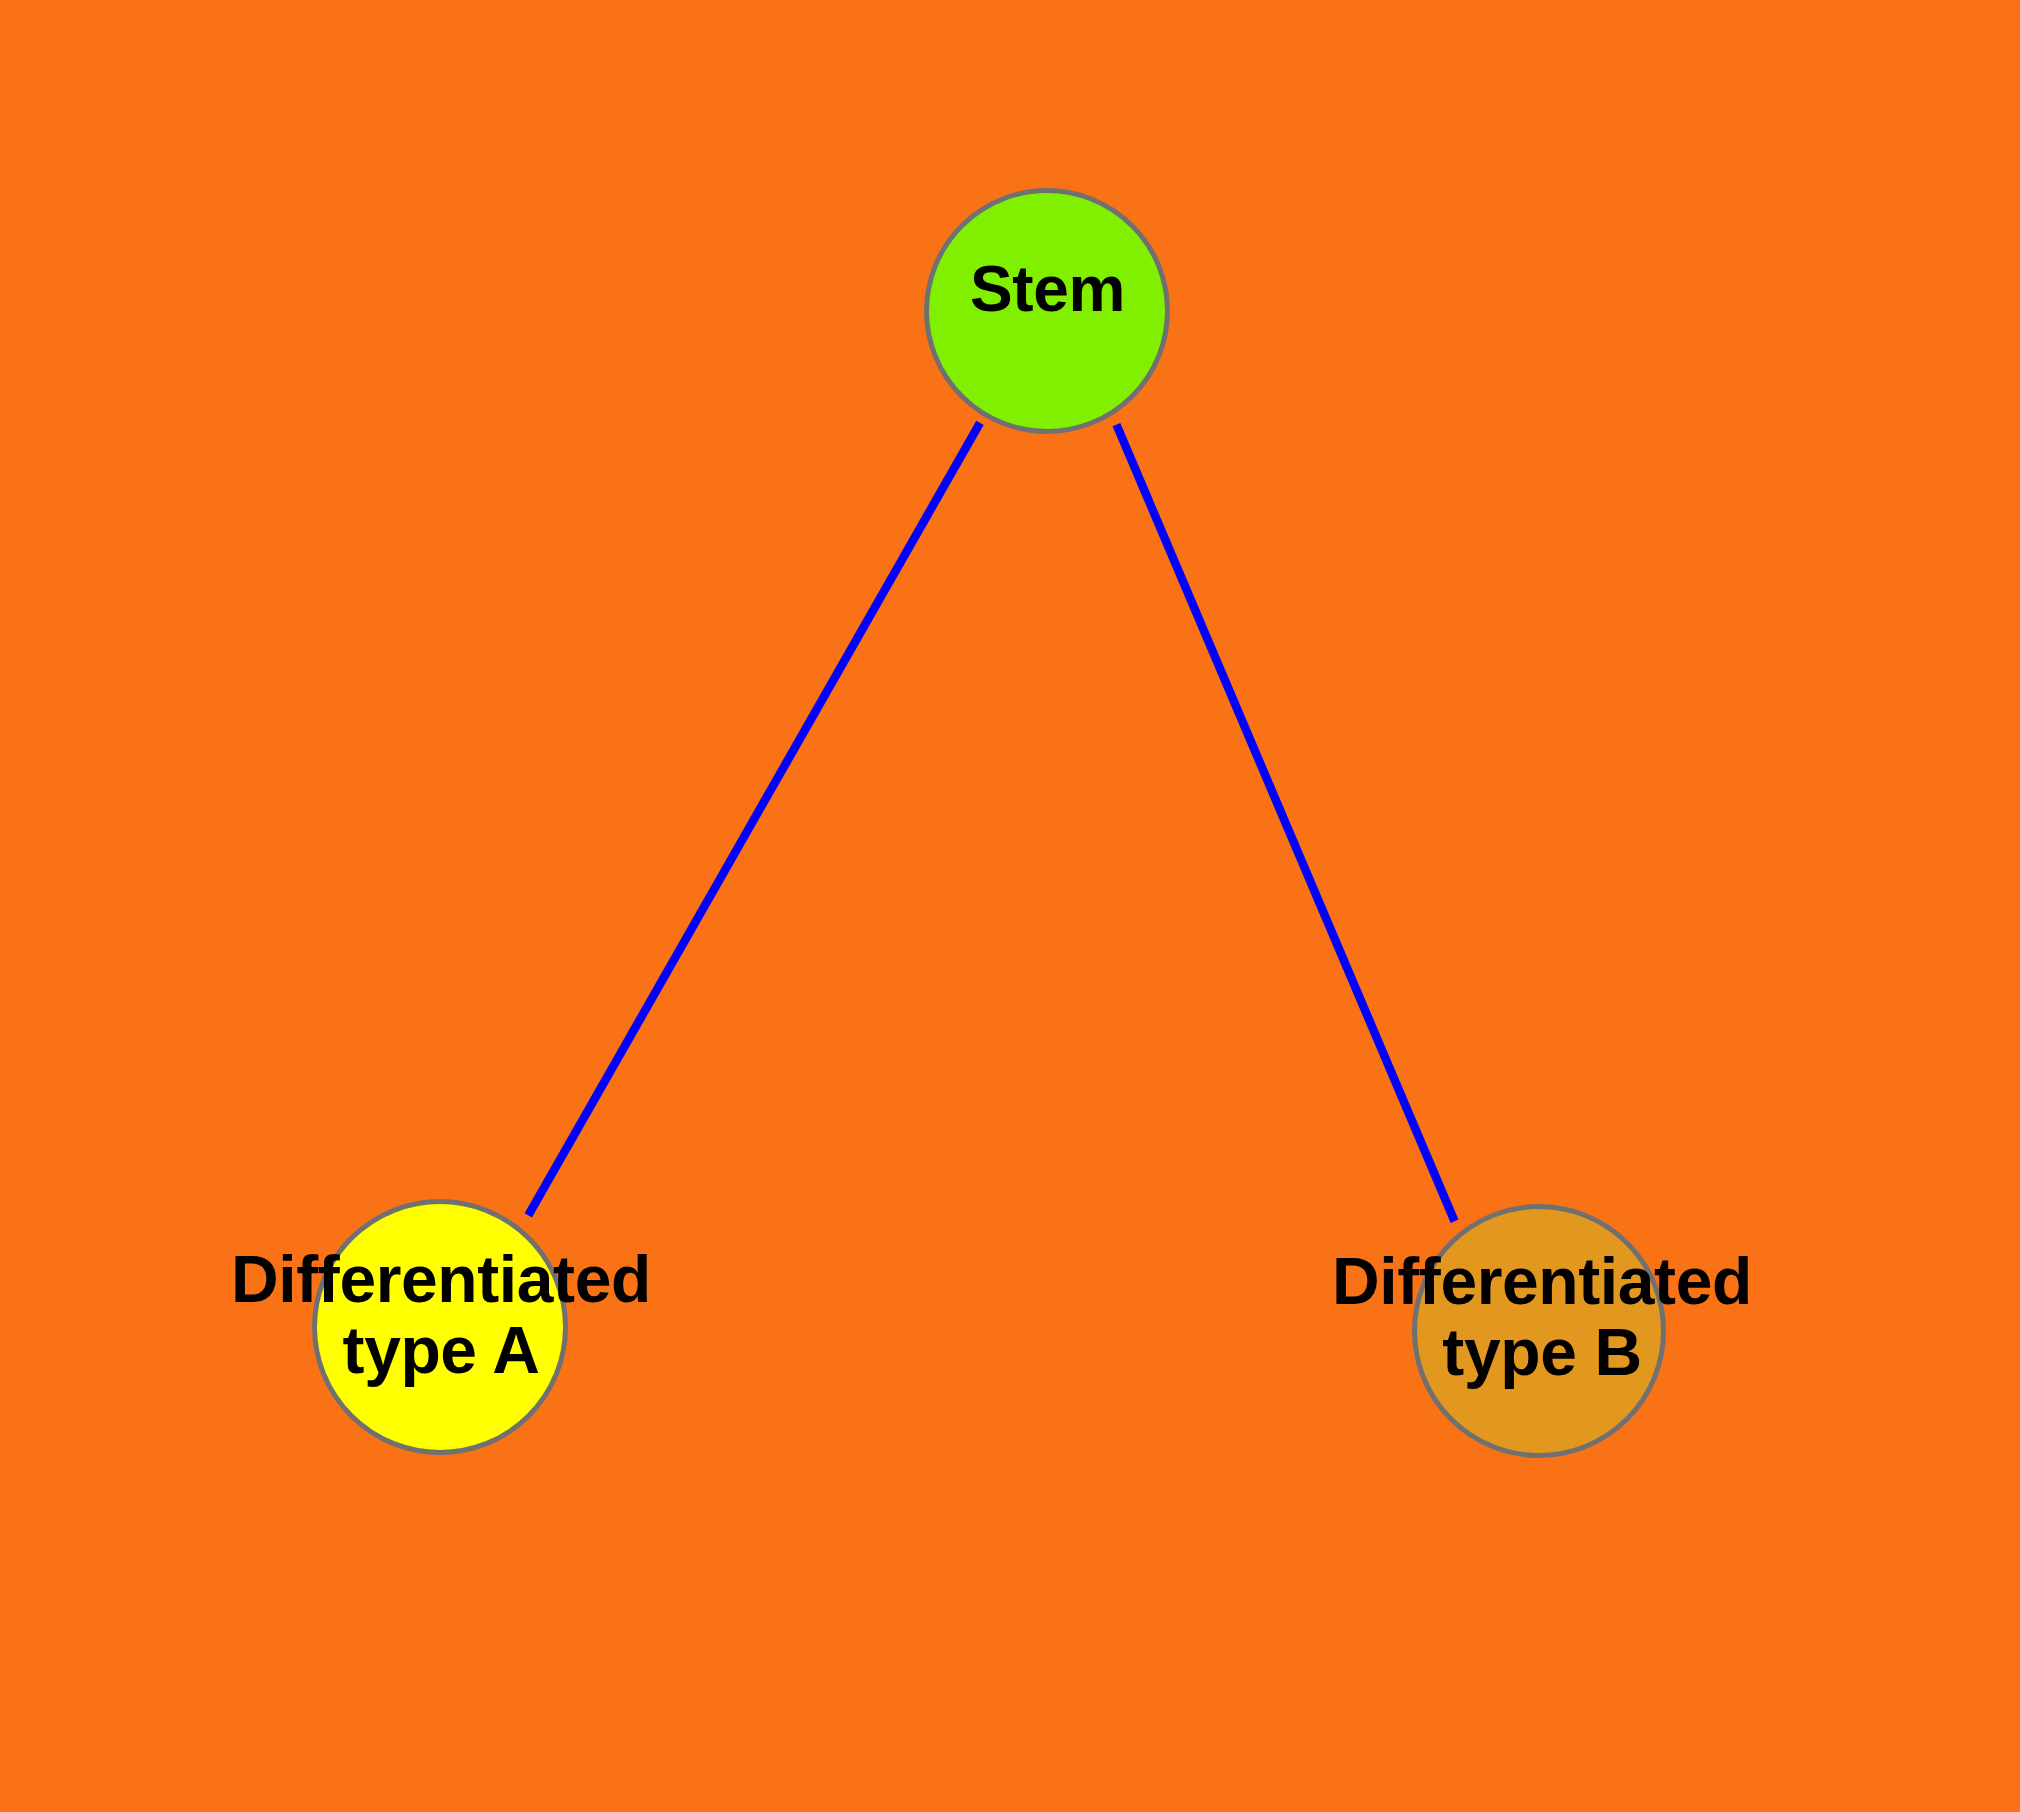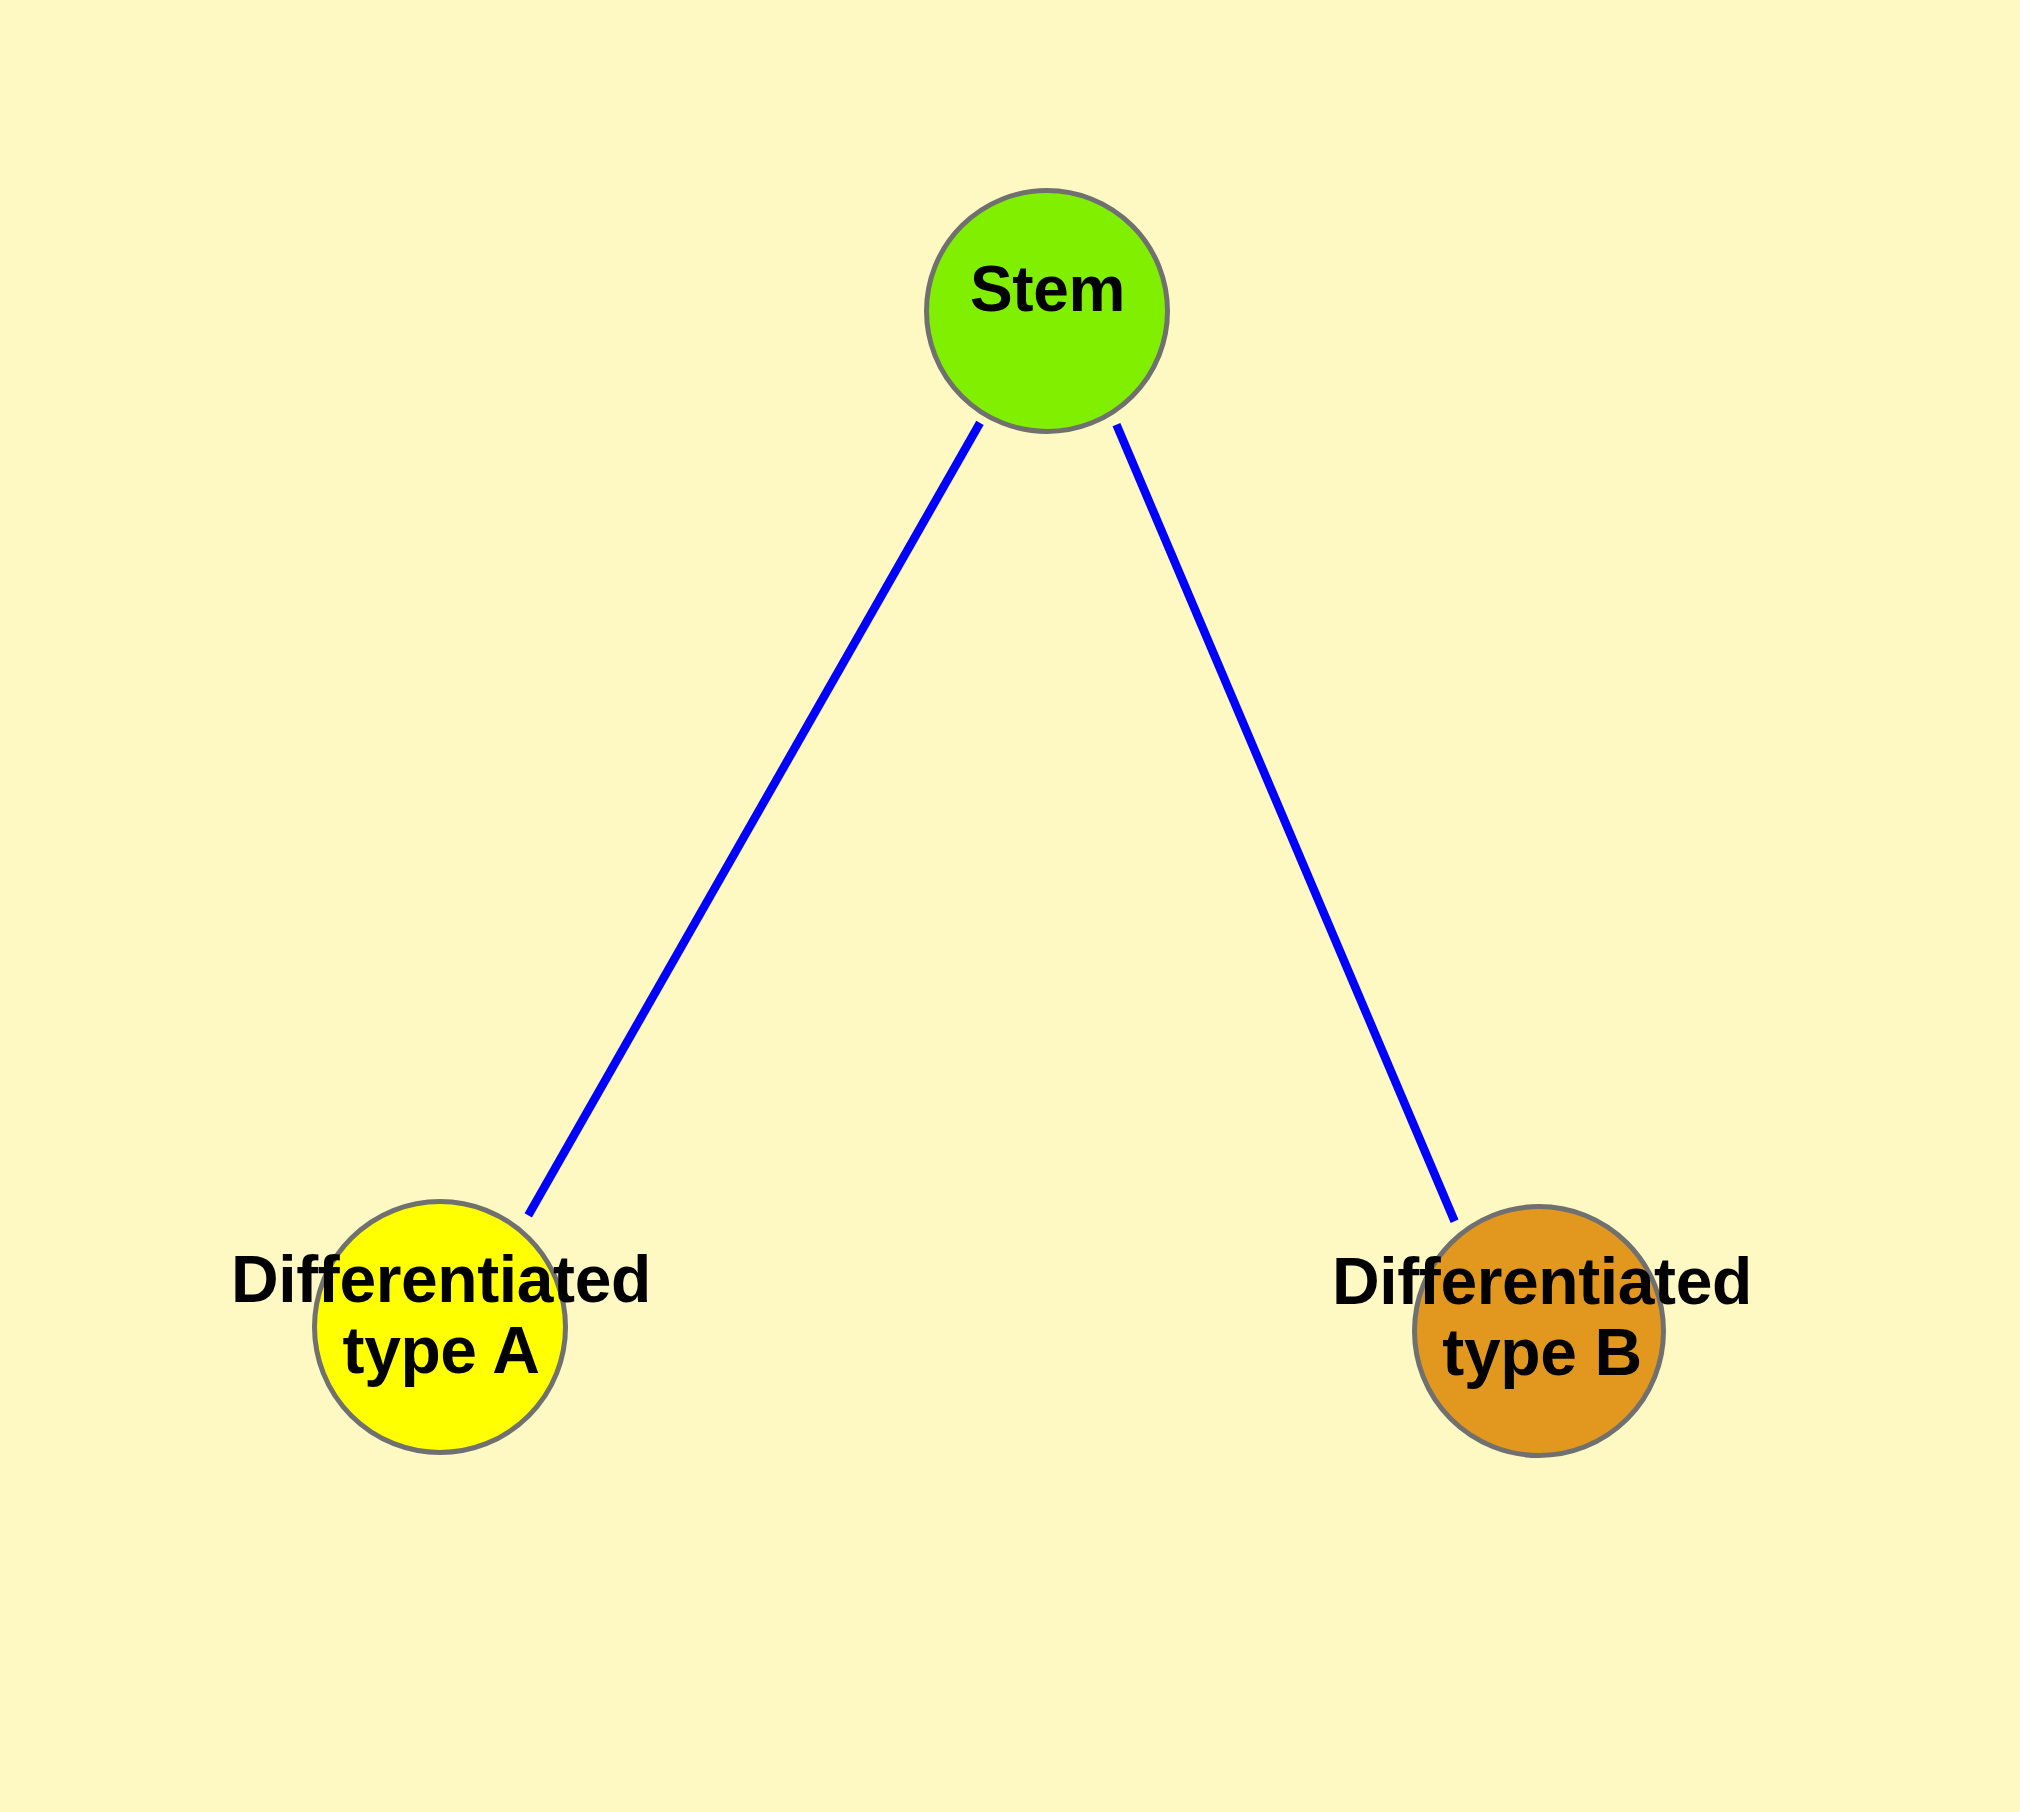--- a/index.html
+++ b/index.html
@@ -84,21 +84,21 @@
   #label-type-b {
     left: 1237px;
     top: 1246px;
     width: 610px;
     font-size: 66px;
   }
 </style>
 </head>
 <body>
 
-<div id="graph-canvas" style="background: #fef9c3;">
+<div id="graph-canvas" style="background: #f97316;">
 
   <svg id="edge-layer" viewBox="0 0 2384 2138">
     <line x1="1156" y1="499" x2="623" y2="1434" stroke="#0000ff" stroke-width="10" stroke-linecap="butt"></line>
     <line x1="1317" y1="501" x2="1716" y2="1441" stroke="#0000ff" stroke-width="10" stroke-linecap="butt"></line>
   </svg>
 
   <div class="graph-node" id="node-stem" style="left: 924px; top: 188px; width: 246px; height: 246px; background: rgb(128, 240, 0); border-color: rgb(112, 112, 112);"></div>
   <div class="node-label" id="label-stem">Stem</div>
 
   <div class="graph-node" id="node-type-a" style="left: 312px; top: 1199px; width: 256px; height: 256px; background: rgb(255, 255, 0); border-color: rgb(112, 112, 112);"></div>

